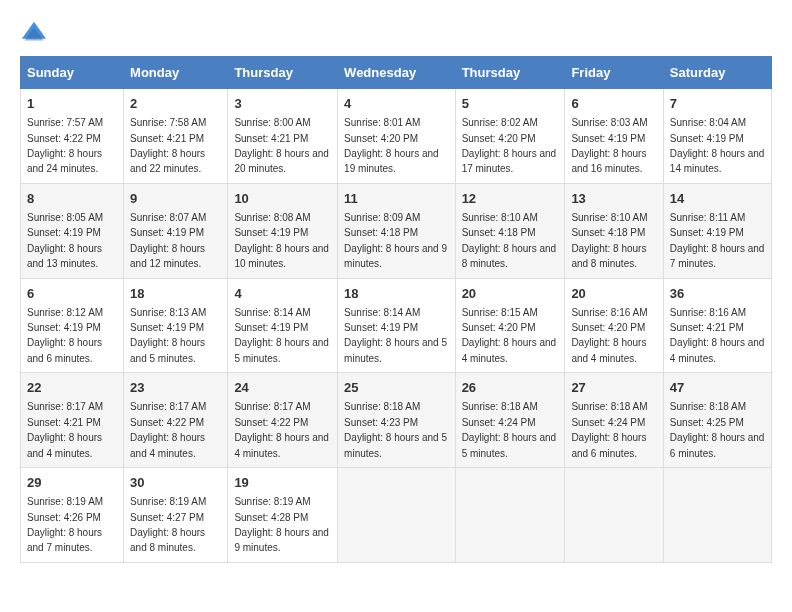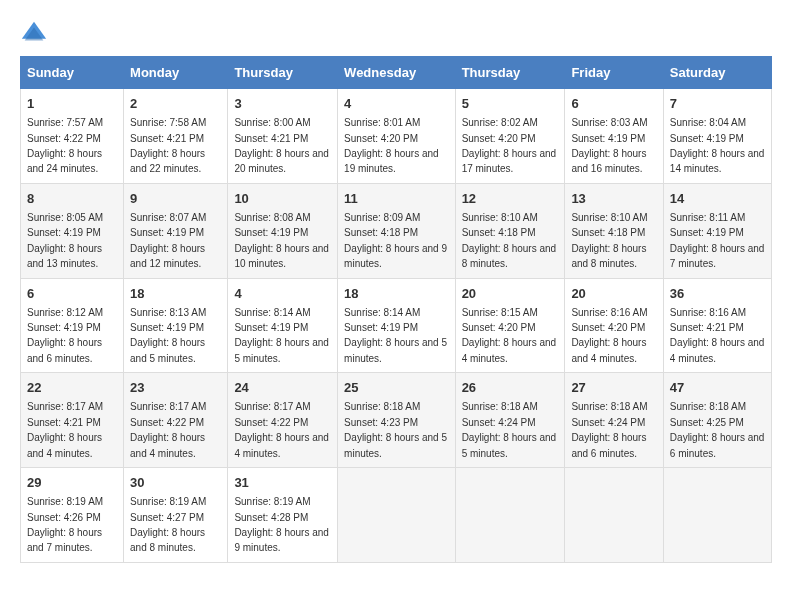--- a/index.html
+++ b/index.html
@@ -249,21 +249,21 @@
       <tr>
         <td>
           <span class="day-number">29</span>
           <span class="day-info">Sunrise: 8:19 AM<br>Sunset: 4:26 PM<br>Daylight: 8 hours and 7 minutes.</span>
         </td>
         <td>
           <span class="day-number">30</span>
           <span class="day-info">Sunrise: 8:19 AM<br>Sunset: 4:27 PM<br>Daylight: 8 hours and 8 minutes.</span>
         </td>
         <td>
-          <span class="day-number">31</span>
+          <span class="day-number">19</span>
           <span class="day-info">Sunrise: 8:19 AM<br>Sunset: 4:28 PM<br>Daylight: 8 hours and 9 minutes.</span>
         </td>
         <td class="empty-cell"></td>
         <td class="empty-cell"></td>
         <td class="empty-cell"></td>
         <td class="empty-cell"></td>
       </tr>
     </tbody>
 </table>
 

